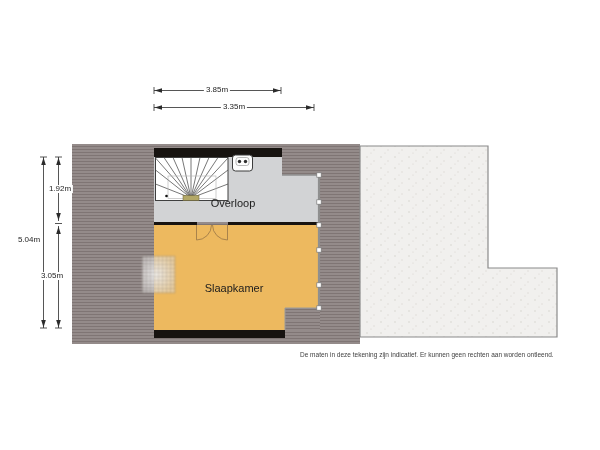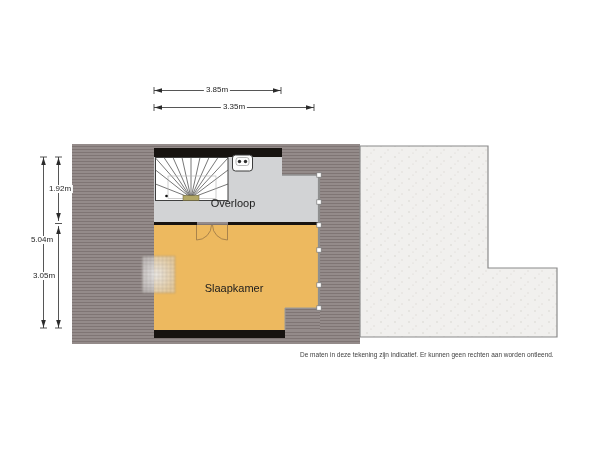--- a/index.html
+++ b/index.html
@@ -159,20 +159,20 @@
       <path d="M58.5,226.5 L56.2,234 L60.8,234 Z" stroke="none"></path>
       <path d="M58.5,327.5 L56.2,320 L60.8,320 Z" stroke="none"></path>
     </g>
   </svg>
 
   <div class="roofwindow"></div>
 
   <span class="dim-label" style="left:217px;top:90px">3.85m</span>
   <span class="dim-label" style="left:234px;top:107px">3.35m</span>
   <span class="dim-label" style="left:60px;top:189px">1.92m</span>
-  <span class="dim-label" style="left:42px;top:240px">5.04m</span>
-  <span class="dim-label" style="left:44px;top:276px">3.05m</span>
+  <span class="dim-label" style="left:29px;top:240px">5.04m</span>
+  <span class="dim-label" style="left:52px;top:276px">3.05m</span>
 
   <span class="room-label" style="left:233px;top:203px">Overloop</span>
   <span class="room-label" style="left:234px;top:288px">Slaapkamer</span>
 
   <span class="disclaimer">De maten in deze tekening zijn indicatief. Er kunnen geen rechten aan worden ontleend.</span>
 </div>
 
 </body></html>

